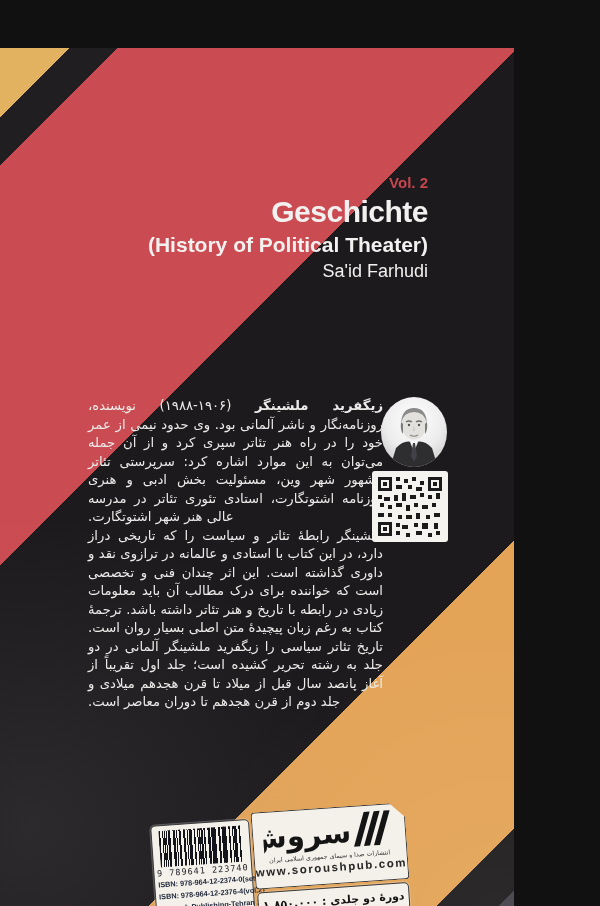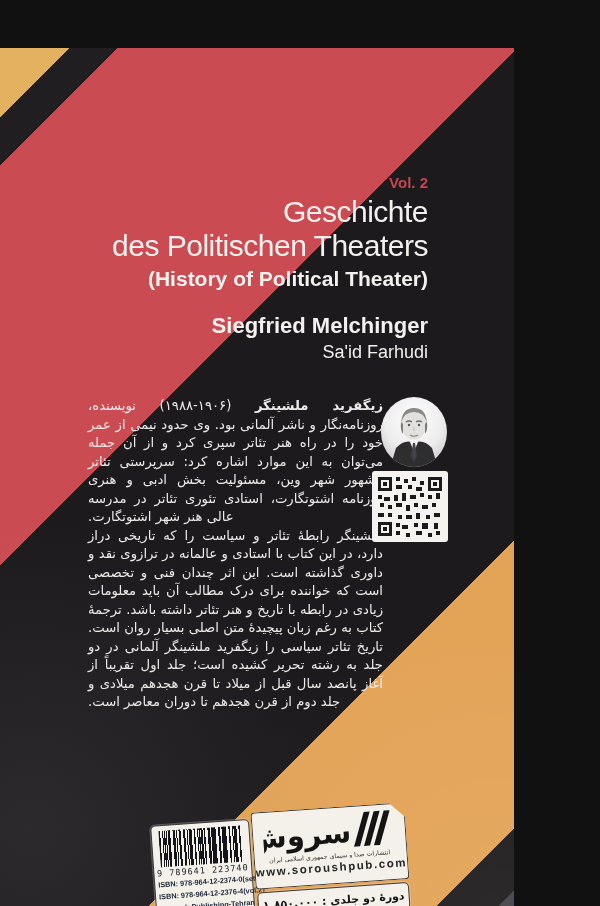--- a/index.html
+++ b/index.html
@@ -18,21 +18,21 @@
     margin-top:48px;
   }
   .sheen{position:absolute;inset:0;pointer-events:none;
     background:
       radial-gradient(circle at 6% 86%, rgba(160,155,165,0.12), rgba(160,155,165,0) 34%),
       radial-gradient(circle at 96% 96%, rgba(255,255,255,0.05), rgba(255,255,255,0) 30%);
   }
   
   .titleblock{position:absolute;top:126px;right:86px;text-align:right;color:#f3f1ef;}
   .vol{font-size:15px;font-weight:bold;color:#c4464e;margin-bottom:4px;}
-  .t1,.t2{font-size:30px;font-weight:normal;line-height:34px;letter-spacing:-0.5px;}
+  .t1,.t2{font-size:30px;font-weight:bold;line-height:34px;letter-spacing:-0.5px;}
   .sub{font-size:21px;font-weight:bold;line-height:26px;margin-top:3px;}
   .author{font-size:22px;font-weight:bold;margin-top:21px;}
   .ins{font-size:15px;font-weight:bold;margin-top:18px;}
   .translator{font-size:18px;font-weight:normal;margin-top:3px;}
   
   .fa-desc{
     position:absolute;left:88px;top:349px;width:295px;
     direction:rtl;text-align:justify;text-align-last:left;
     font-family:"DejaVu Sans",sans-serif;
     font-size:13.2px;line-height:18.5px;color:#ecebe9;
@@ -71,23 +71,21 @@
 </style>
 </head>
 <body>
 
 <div class="cover">
   <div class="sheen"></div>
 
   <div class="titleblock">
     <div class="vol">Vol. 2</div>
     <div class="t1">Geschichte</div>
-    <div class="t2">des Politischen Theaters</div>
     <div class="sub">(History of Political Theater)</div>
-    <div class="author">Siegfried Melchinger</div>
     <div class="translator">Sa'id Farhudi</div>
   </div>
 
   <div class="fa-desc">
     <p><b>زیگفرید ملشینگر</b><span> (۱۹۰۶-۱۹۸۸) نویسنده، روزنامه‌نگار و ناشر آلمانی بود. وی حدود نیمی از عمر خود را در راه هنر تئاتر سپری کرد و از آن جمله می‌توان به این موارد اشاره کرد: سرپرستی تئاتر مشهور شهر وین، مسئولیت بخش ادبی و هنری روزنامه اشتوتگارت، استادی تئوری تئاتر در مدرسه عالی هنر شهر اشتوتگارت.</span></p>
     <p>ملشینگر رابطهٔ تئاتر و سیاست را که تاریخی دراز دارد، در این کتاب با استادی و عالمانه در ترازوی نقد و داوری گذاشته است. این اثر چندان فنی و تخصصی است که خواننده برای درک مطالب آن باید معلومات زیادی در رابطه با تاریخ و هنر تئاتر داشته باشد. ترجمهٔ کتاب به رغم زبان پیچیدهٔ متن اصلی بسیار روان است. تاریخ تئاتر سیاسی را زیگفرید ملشینگر آلمانی در دو جلد به رشته تحریر کشیده است؛ جلد اول تقریباً از آغاز پانصد سال قبل از میلاد تا قرن هجدهم میلادی و جلد دوم از قرن هجدهم تا دوران معاصر است.</p>
   </div>
 
   <div class="portrait">
     <svg width="68" height="72" viewBox="0 0 68 72">

